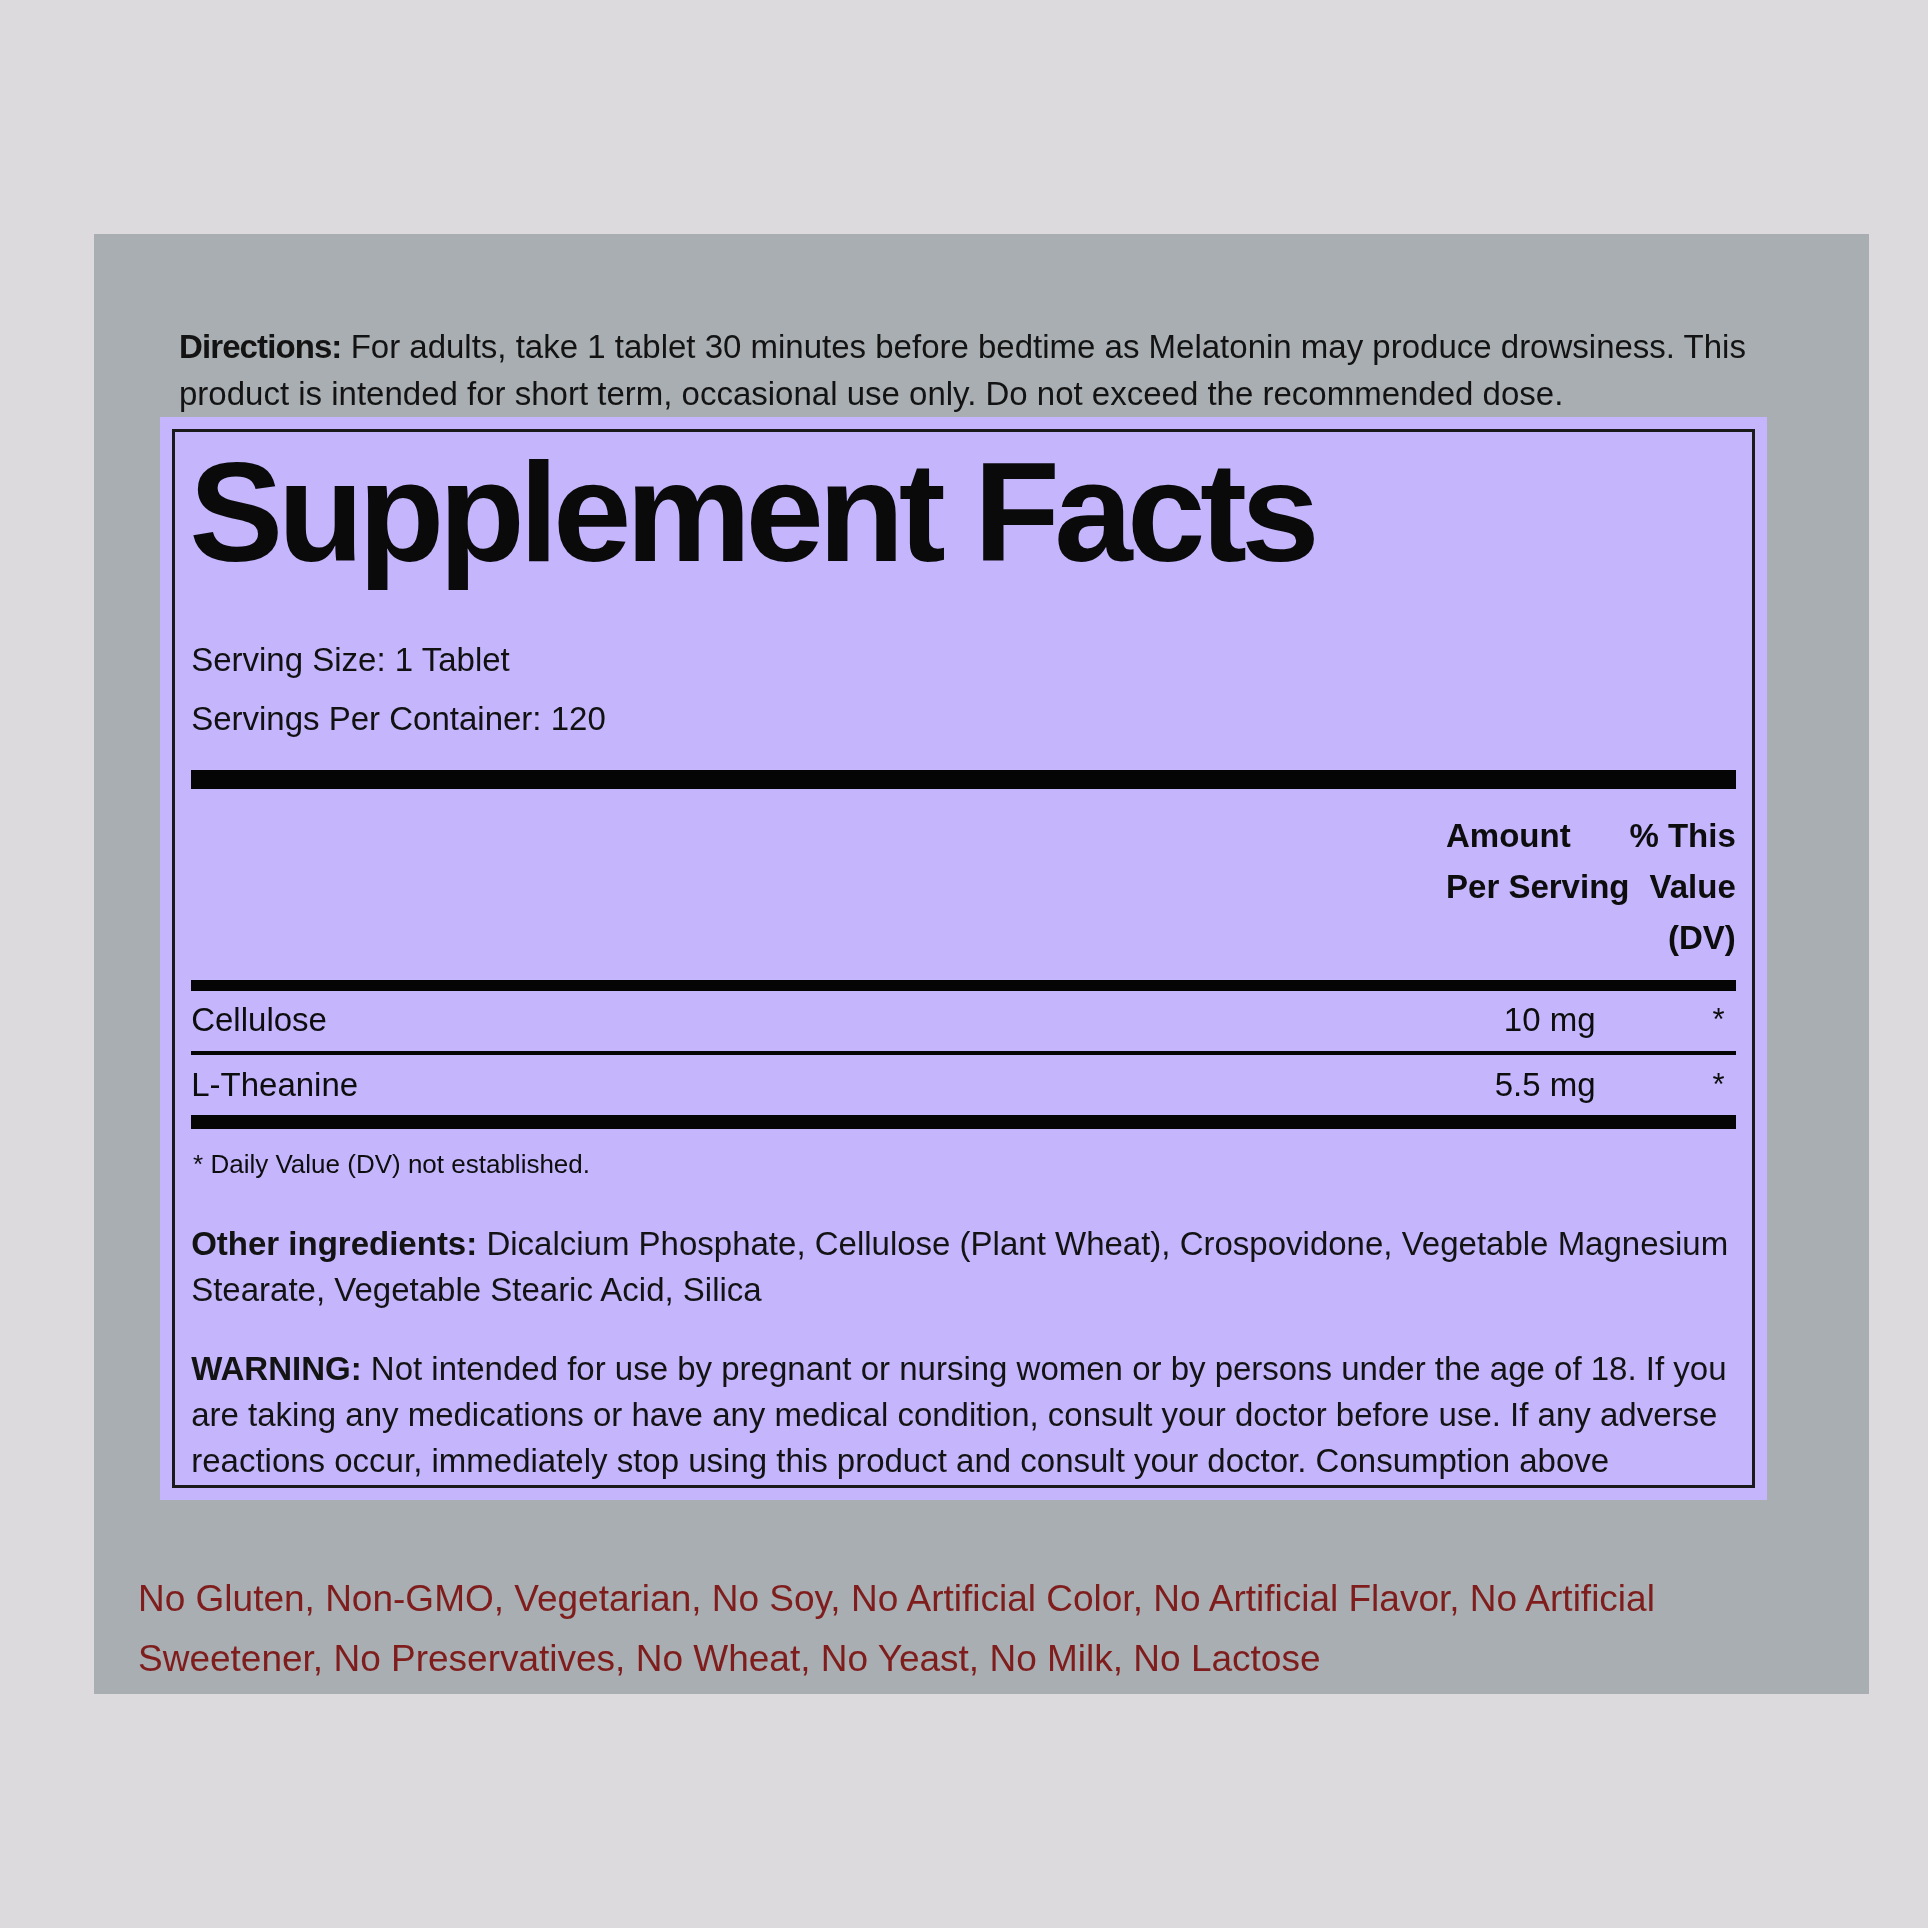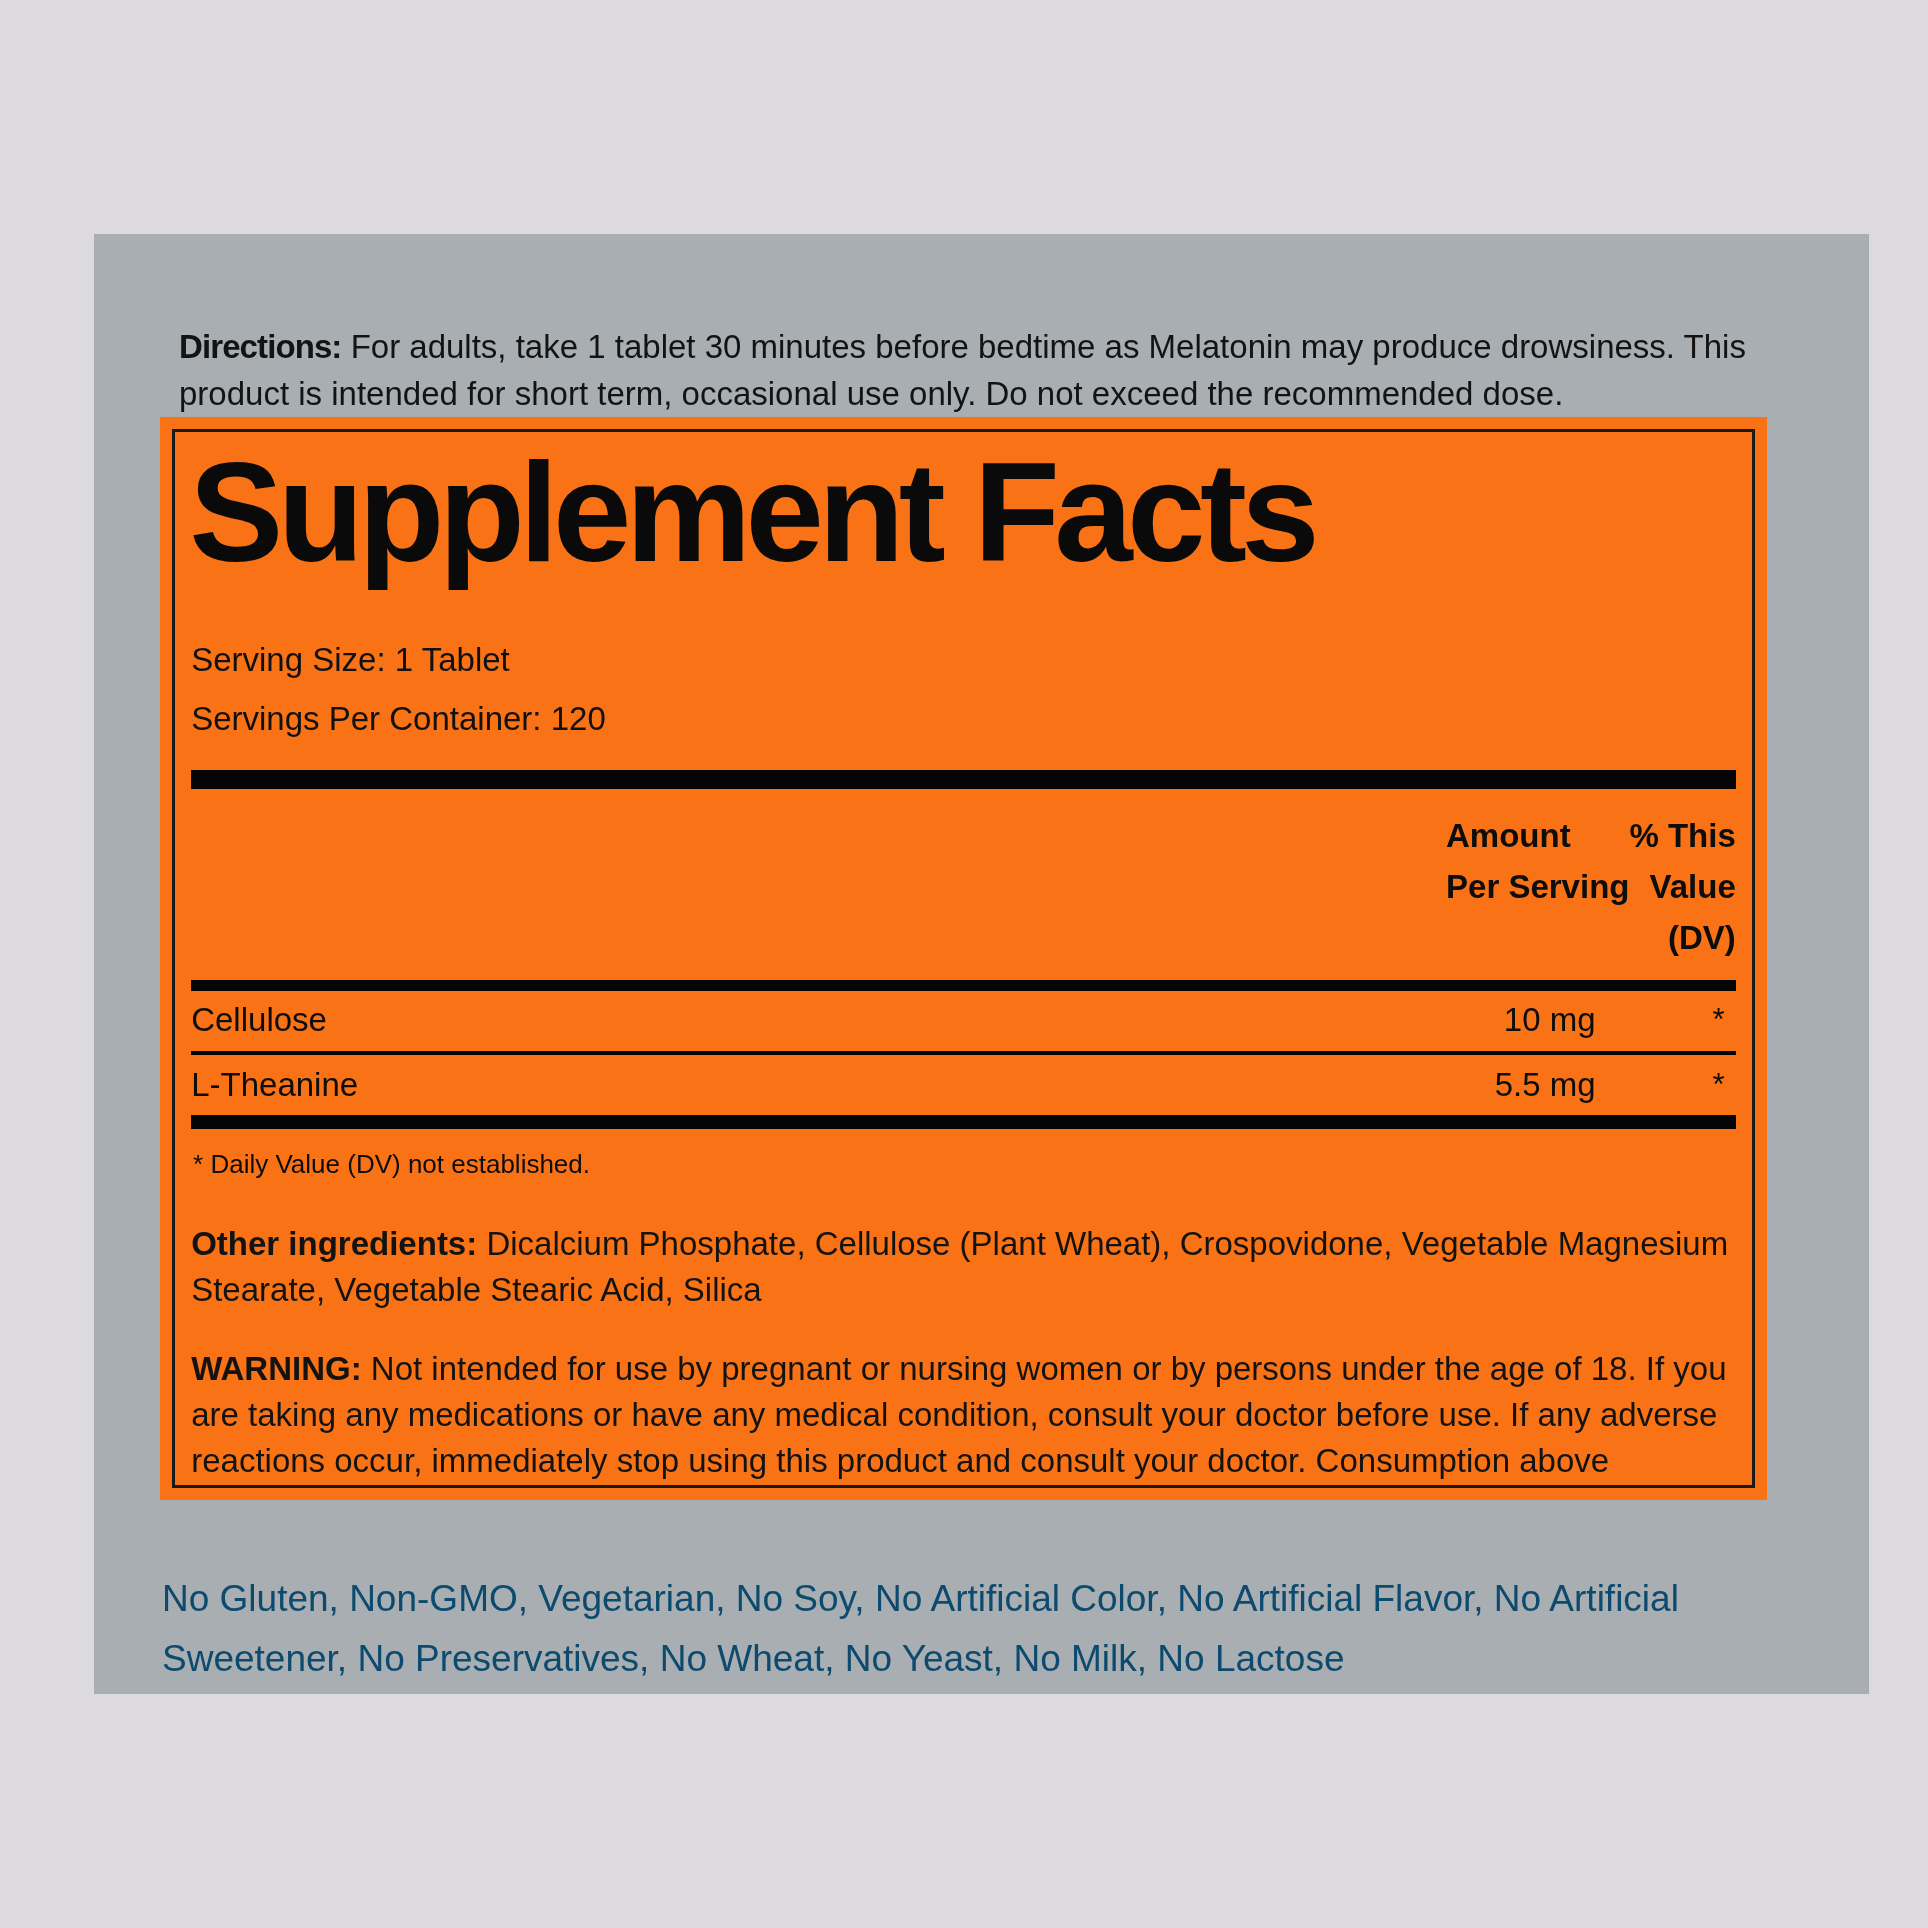--- a/index.html
+++ b/index.html
@@ -32,21 +32,21 @@
     line-height: 47px;
     color: #131313;
   }
   .directions b { letter-spacing: -0.9px; }
   .panel {
     position: absolute;
     left: 66px;
     top: 183px;
     width: 1607px;
     height: 1083px;
-    background: #f97316;
+    background: #c4b5fd;
     box-sizing: border-box;
     padding: 12.2px;
   }
   .panel-inner {
     border: 3.8px solid #1a1a1a;
     width: 100%;
     height: 100%;
     box-sizing: border-box;
     padding: 1.9px 16px 0 16px;
     overflow: hidden;
@@ -104,26 +104,26 @@
   }
   .para {
     font-size: 33px;
     line-height: 46px;
     color: #131313;
   }
   .other-ingredients { margin-top: 41px; }
   .warning { margin-top: 26px; }
   .claims {
     position: absolute;
-    left: 68px;
+    left: 44px;
     top: 1298px;
     width: 1582px;
     font-size: 37px;
     line-height: 60px;
-    color: #0c4a6e;
+    color: #7f1d1d;
   }
 </style>
 </head>
 <body>
 
 <div class="label">
 
   <p class="directions">
     <b>Directions:</b>
     <span>For adults, take 1 tablet 30 minutes before bedtime as Melatonin may produce drowsiness. This product is intended for short term, occasional use only. Do not exceed the recommended dose.</span>

